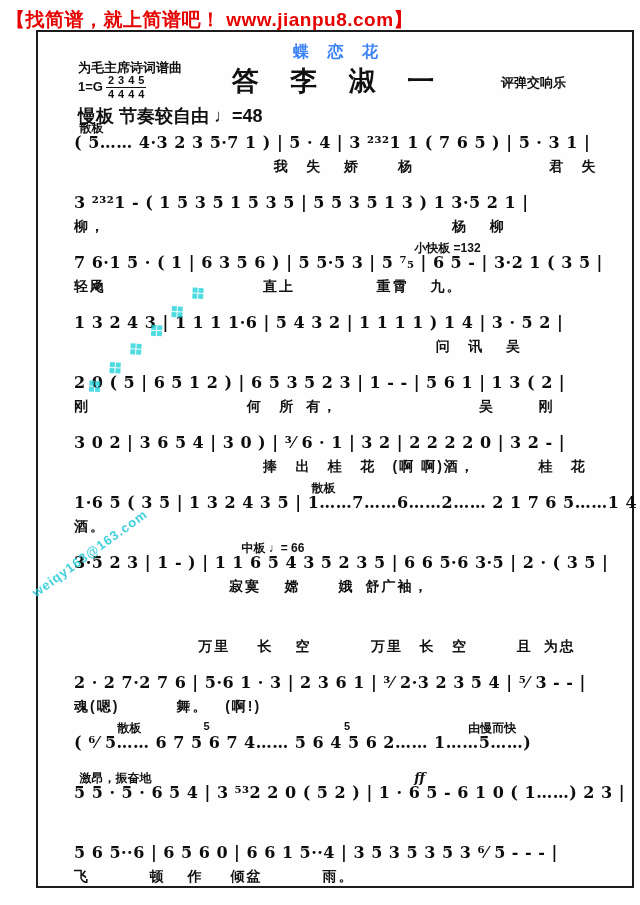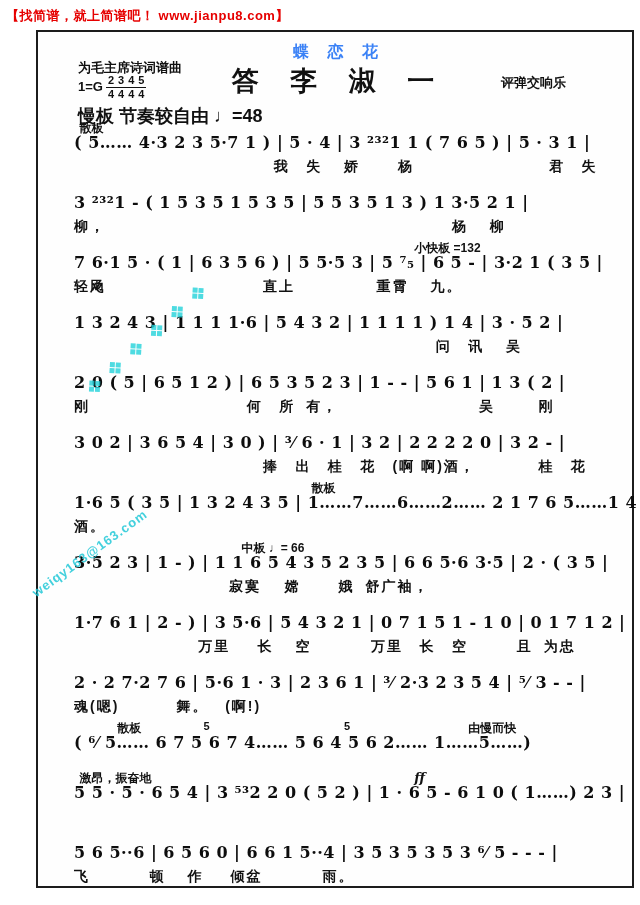--- a/index.html
+++ b/index.html
@@ -3,21 +3,21 @@
 <meta charset="utf-8">
 <style>
   html,body{margin:0;padding:0;}
   body{
     width:640px;height:905px;position:relative;background:#ffffff;
     font-family:"Liberation Sans", sans-serif;overflow:hidden;
   }
   
   .banner{
     position:absolute;left:6px;top:7px;
-    color:#e60000;font-weight:bold;font-size:13px;letter-spacing:0.5px;
+    color:#e60000;font-weight:bold;font-size:19px;letter-spacing:0.5px;
     font-family:"Liberation Sans", sans-serif;
   }
   
   .score-box{
     position:absolute;left:36px;top:30px;width:598px;height:858px;
     border:2px solid #1c1c1c;background:#fefefe;box-sizing:border-box;
   }
   .score-inner{position:absolute;left:18px;right:10px;top:0;bottom:0;}
   
   .dedication{position:absolute;left:22px;top:27px;font-size:13px;font-weight:bold;color:#111;}
@@ -161,21 +161,20 @@
           <span class="sys-label" style="left: 31%;">中板   ♩= 66</span>
           <div class="notes">3·5 2 3 | 1 - ) | 1 1 6 5 4 3 5 2 3 5 | 6 6 5·6 3·5 | 2 · ( 3 5 |</div>
           <div class="lyrics">
             <span style="left: 25%; margin-left: 20px;">寂寞</span>
             <span style="left: 39%;">嫦</span>
             <span style="left: 49%;">娥</span>
             <span style="left: 54%;">舒广袖，</span>
           </div>
         </div>
         <div class="system">
-          <div class="notes">1·7 6 1 | 2 - ) | 3 5·6 | 5 4 3 2 1 | 0 7 1 5 1 - 1 0 | 0 1 7 1 2 |</div>
           <div class="lyrics">
             <span style="left: 23%;">万里</span>
             <span style="left: 34%;">长</span>
             <span style="left: 41%;">空</span>
             <span style="left: 55%;">万里</span>
             <span style="left: 64%;">长</span>
             <span style="left: 70%;">空</span>
             <span style="left: 82%;">且</span>
             <span style="left: 87%;">为忠</span>
           </div>

